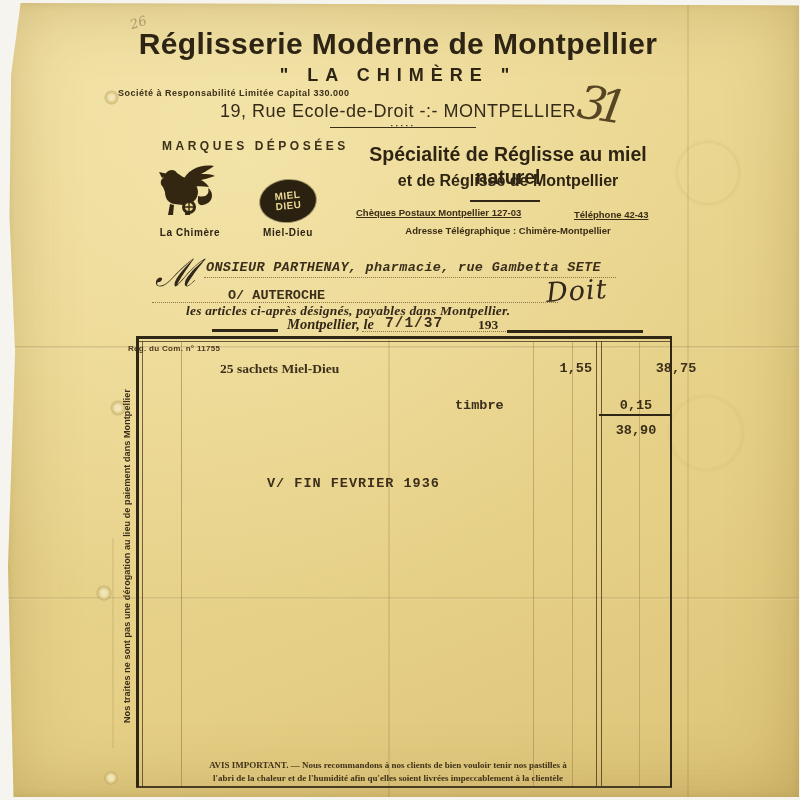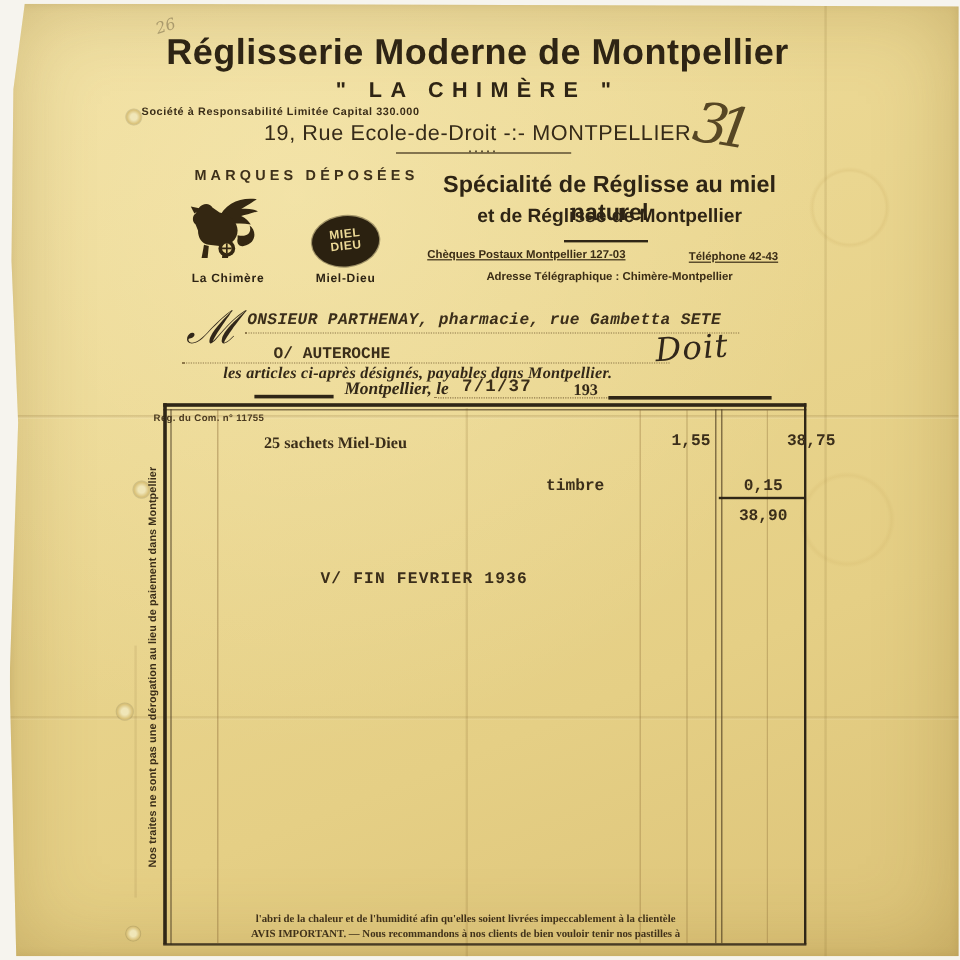--- a/index.html
+++ b/index.html
@@ -125,17 +125,17 @@
   <div class="abs rule" style="left:591px;top:411px;width:72px;height:2px;"></div>
   <div class="abs type" style="left:595px;top:420px;width:66px;text-align:center;font-size:13.5px;">38,90</div>
 
   <div class="abs type" style="left:259px;top:473px;font-size:13.5px;letter-spacing:1px;">V/ FIN FEVRIER 1936</div>
 
   <div class="abs sans-b" style="left:114px;top:720px;font-size:9px;white-space:nowrap;color:#3a2d18;
        transform:rotate(-90deg);transform-origin:top left;letter-spacing:.1px;">Nos traites ne sont pas une dérogation au lieu de paiement dans Montpellier</div>
 
   <div class="abs" style="left:170px;top:756px;width:420px;text-align:center;font-family:'Liberation Serif',serif;
        font-weight:bold;font-size:9px;color:#41321a;line-height:1.45;">
+    <span style="display:block;">AVIS IMPORTANT. — Nous recommandons à nos clients de bien vouloir tenir nos pastilles à</span>
     <span style="display:block;">l'abri de la chaleur et de l'humidité afin qu'elles soient livrées impeccablement à la clientèle</span>
-    <span style="display:block;">AVIS IMPORTANT. — Nous recommandons à nos clients de bien vouloir tenir nos pastilles à</span>
   </div>
 
 </div>
 
 </body></html>

